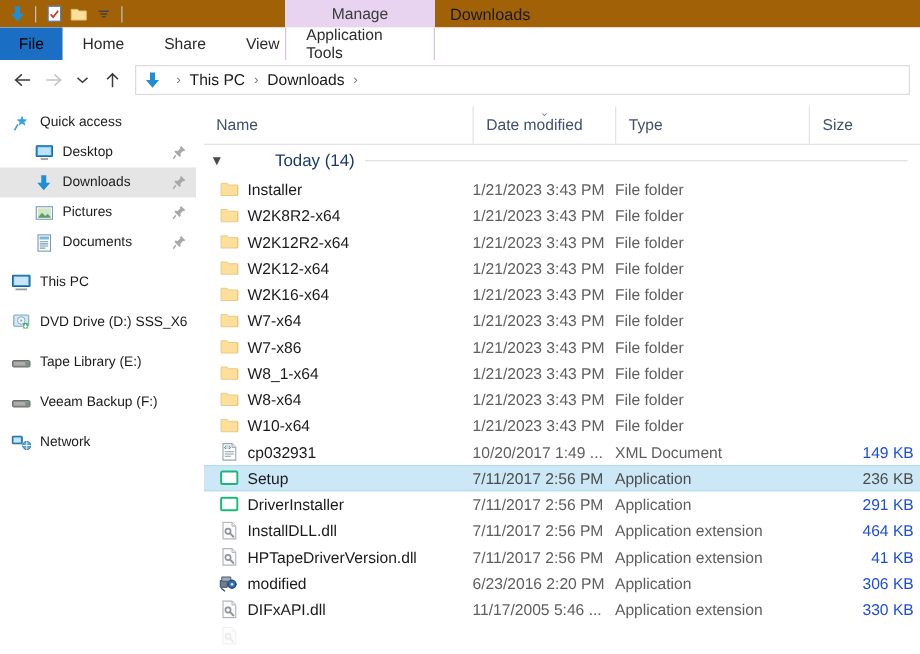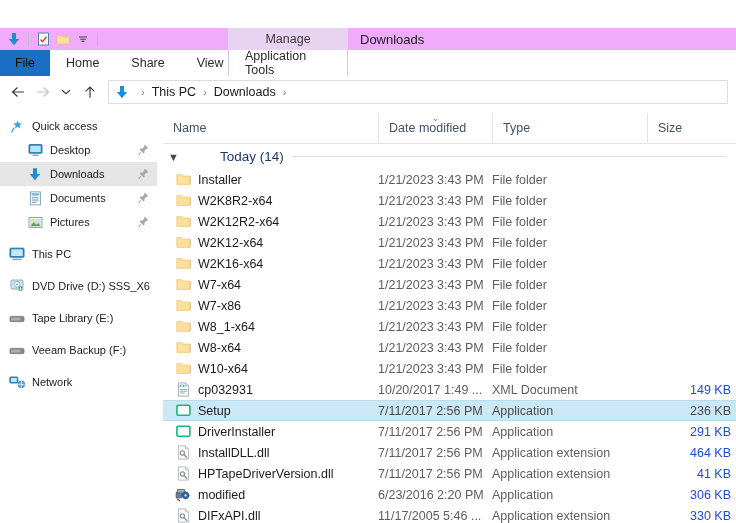--- a/index.html
+++ b/index.html
@@ -9,22 +9,22 @@
     font-family: "Liberation Sans", sans-serif;
     font-size: 12px;
     color: #1b1b1b;
     overflow: hidden;
   }
   #app { position: relative; width: 736px; height: 523px; background:#fff; }
 
   
   .titlebar {
     position: relative; height: 22px; width: 100%;
-    background: #f0abfc;
-    display: flex;  margin-top: 28px;
+    background: #a16207;
+    display: flex; 
   }
   .qat { display: flex; align-items: center; padding-left: 4px; gap: 0px; height: 22px; }
   .qat-btn {
     width: 20px; height: 20px;
     display: flex; align-items: center; justify-content: center;
   }
   .qat-sep { width: 1px; height: 13px; background: #bfbfbf; margin: 0 4px; }
   .ctx-tab-top {
     position: absolute; left: 228px; top: 0; width: 120px; height: 22px;
     background: #e8d3f0;
@@ -307,44 +307,44 @@
         <span class="nlabel">Downloads</span>
         <span class="pin">
           <svg width="11" height="12" viewBox="0 0 11 12">
             <path d="M6.9 0.8l3.3 3.3-1 .9-.8-.2-2.1 2.1.3 1.6-1 1-4.1-4.1 1-1 1.6.3L6.2 2.7l-.2-.9z" fill="#a8a8a8"></path>
             <path d="M2.6 8.2L.6 11" stroke="#a8a8a8" stroke-width="1.1"></path>
           </svg>
         </span>
       </div>
       <div class="nav-row">
         <span class="nicon">
-          <svg width="13" height="15" viewBox="0 0 13 15">
-            <rect x="1.4" y="0.9" width="10" height="13" fill="#fff" stroke="#7a9cb8" stroke-width=".9"></rect>
-            <rect x="2.6" y="2.2" width="7.6" height="2.4" fill="#79b7dd"></rect>
-            <path d="M2.8 6.4h6.8M2.8 8.1h6.8M2.8 9.8h6.8M2.8 11.5h4.4" stroke="#6f9ab8" stroke-width=".85"></path>
-          </svg>
-        </span>
-        <span class="nlabel">Documents</span>
-        <span class="pin">
-          <svg width="11" height="12" viewBox="0 0 11 12">
-            <path d="M6.9 0.8l3.3 3.3-1 .9-.8-.2-2.1 2.1.3 1.6-1 1-4.1-4.1 1-1 1.6.3L6.2 2.7l-.2-.9z" fill="#a8a8a8"></path>
-            <path d="M2.6 8.2L.6 11" stroke="#a8a8a8" stroke-width="1.1"></path>
-          </svg>
-        </span>
-      </div>
-      <div class="nav-row">
-        <span class="nicon">
           <svg width="15" height="13" viewBox="0 0 15 13">
             <rect x="1" y="1.4" width="13" height="10" fill="#fff" stroke="#7a9cb8" stroke-width=".9"></rect>
             <rect x="2.2" y="2.6" width="10.6" height="7.6" fill="#cfe6d2"></rect>
             <path d="M2.2 10.2l3.4-4 2.6 2.6 2-1.8 2.6 3.2z" fill="#5e9e5e"></path>
             <circle cx="4.4" cy="4.6" r="1.1" fill="#f0e27a"></circle>
           </svg>
         </span>
         <span class="nlabel">Pictures</span>
+        <span class="pin">
+          <svg width="11" height="12" viewBox="0 0 11 12">
+            <path d="M6.9 0.8l3.3 3.3-1 .9-.8-.2-2.1 2.1.3 1.6-1 1-4.1-4.1 1-1 1.6.3L6.2 2.7l-.2-.9z" fill="#a8a8a8"></path>
+            <path d="M2.6 8.2L.6 11" stroke="#a8a8a8" stroke-width="1.1"></path>
+          </svg>
+        </span>
+      </div>
+      <div class="nav-row">
+        <span class="nicon">
+          <svg width="13" height="15" viewBox="0 0 13 15">
+            <rect x="1.4" y="0.9" width="10" height="13" fill="#fff" stroke="#7a9cb8" stroke-width=".9"></rect>
+            <rect x="2.6" y="2.2" width="7.6" height="2.4" fill="#79b7dd"></rect>
+            <path d="M2.8 6.4h6.8M2.8 8.1h6.8M2.8 9.8h6.8M2.8 11.5h4.4" stroke="#6f9ab8" stroke-width=".85"></path>
+          </svg>
+        </span>
+        <span class="nlabel">Documents</span>
         <span class="pin">
           <svg width="11" height="12" viewBox="0 0 11 12">
             <path d="M6.9 0.8l3.3 3.3-1 .9-.8-.2-2.1 2.1.3 1.6-1 1-4.1-4.1 1-1 1.6.3L6.2 2.7l-.2-.9z" fill="#a8a8a8"></path>
             <path d="M2.6 8.2L.6 11" stroke="#a8a8a8" stroke-width="1.1"></path>
           </svg>
         </span>
       </div>
       <div class="nav-gap"></div>
       <div class="nav-row root">
         <span class="nicon">

